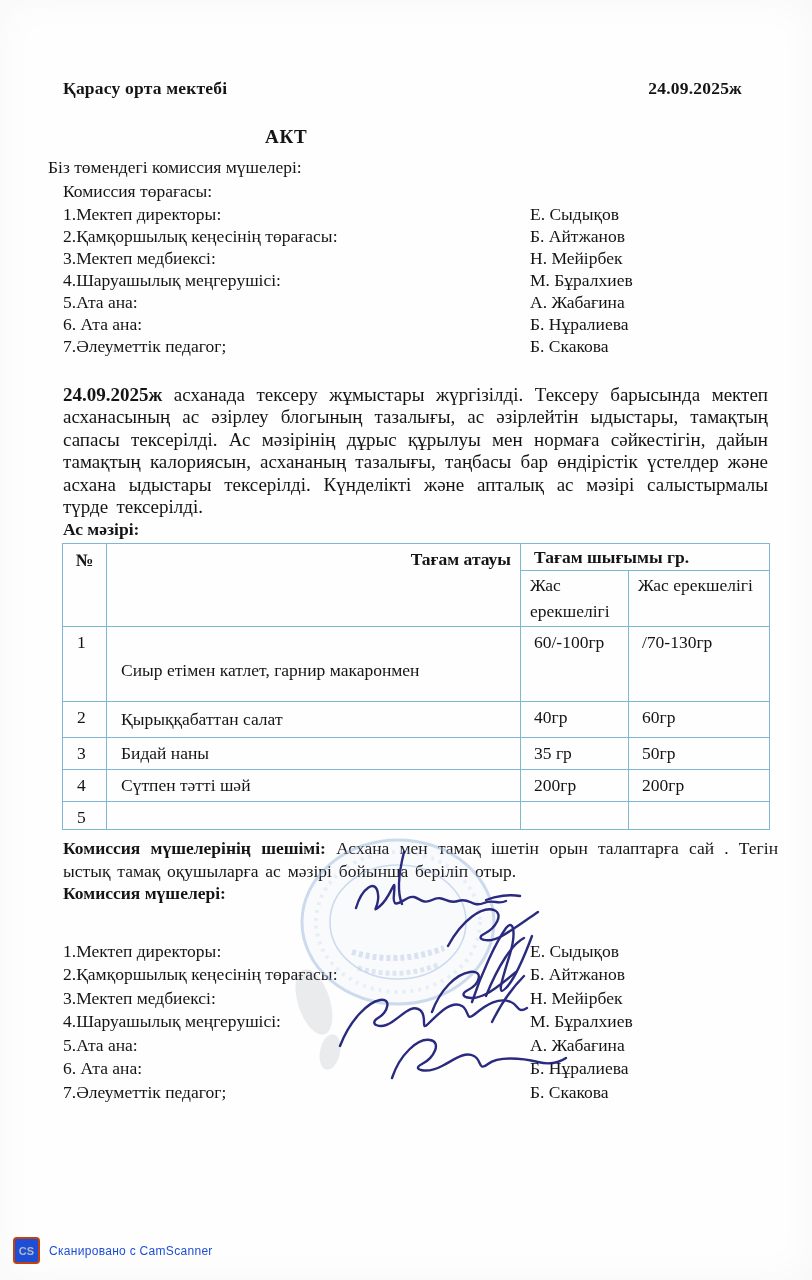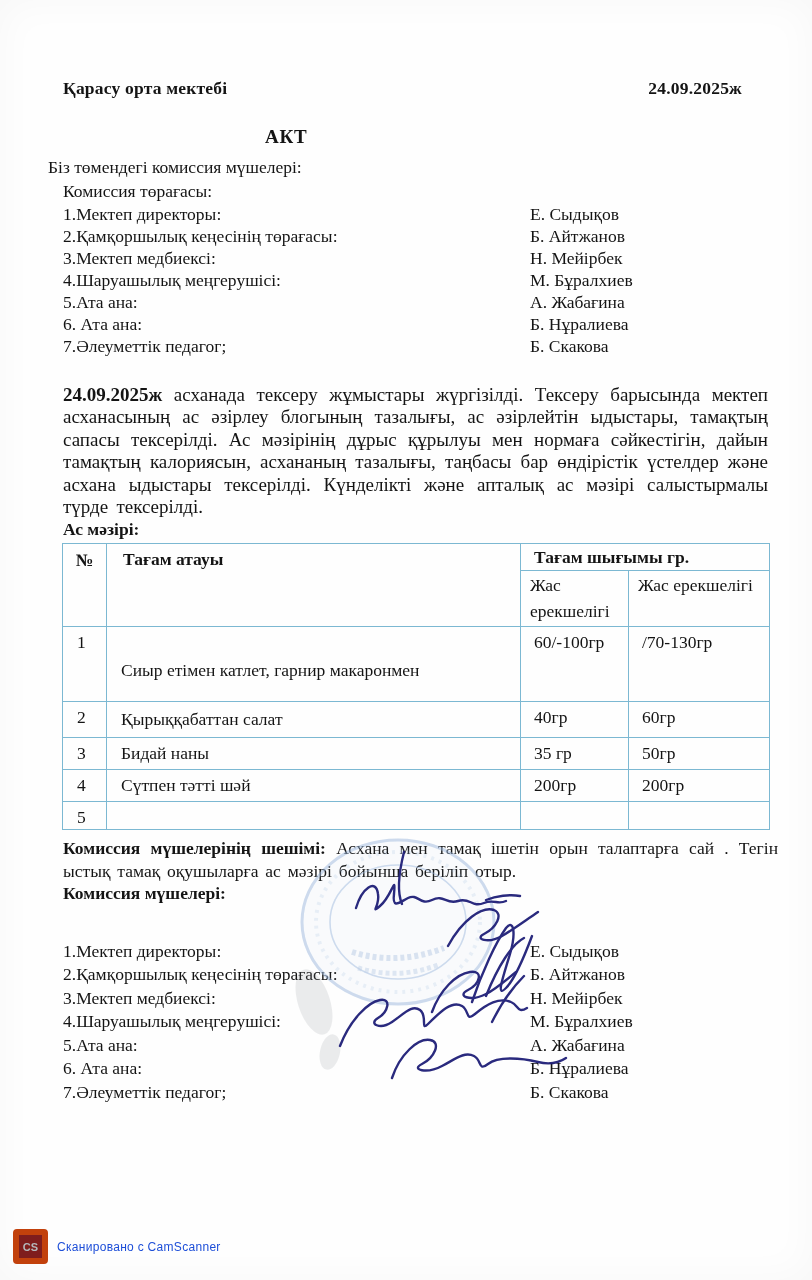--- a/index.html
+++ b/index.html
@@ -19,38 +19,38 @@
   .member-row .m-name{position:absolute;left:467px;top:0;}
   .bottom .member-row{height:23.5px;}
   .body-par{margin:26px 44px 0 63px;font-size:19px;line-height:22.4px;
     text-align:justify;word-spacing:3.5px;}
   .menu-heading{margin:1px 0 0 63px;font-size:17.5px;font-weight:bold;}
   .menu-table{border-collapse:collapse;margin:3px 0 0 62px;table-layout:fixed;width:707px;}
   .menu-table th,.menu-table td{border:1.6px solid #7cb8d2;padding:1px 9px;
     font-size:17.5px;background:transparent;}
   .menu-table th{font-weight:bold;}
   th.h-no{text-align:center;vertical-align:top;padding-top:6px;}
-  th.h-dish{text-align:left;vertical-align:top;padding-top:5px;padding-left:16px;}
+  th.h-dish{text-align:right;vertical-align:top;padding-top:5px;padding-left:16px;}
   th.h-out{text-align:left;vertical-align:middle;padding-left:13px;}
   th.h-sub{text-align:left;font-weight:normal;vertical-align:top;
     line-height:26px;width:50%;}
   td.c-no{text-align:left;vertical-align:top;padding-left:14px;padding-top:5px;}
   td.c-dish{vertical-align:middle;padding-left:14px;}
   td.c-dish.tall{vertical-align:middle;padding-top:14px;}
   td.c-val{vertical-align:top;padding-top:5px;padding-left:13px;}
   .decision{margin:7px 34px 0 63px;font-size:17.5px;line-height:22.6px;
     text-align:justify;word-spacing:2.5px;}
   .members-heading{margin:0 0 0 63px;font-size:17.5px;font-weight:bold;}
   .bottom{margin:37px 0 0 63px;}
   .overlay{position:absolute;left:0;top:0;width:812px;height:1280px;pointer-events:none;}
   .scan-footer{position:absolute;left:13px;bottom:16px;display:flex;align-items:center;
     font-family:"Liberation Sans","DejaVu Sans",sans-serif;}
-  .cs-box{width:23px;height:23px;border:6px solid #c2410c;border-radius:4px;color:#b4b8bc;
+  .cs-box{width:23px;height:23px;border:2px solid #c2410c;border-radius:4px;color:#b4b8bc;
     font-size:11px;font-weight:bold;display:flex;align-items:center;justify-content:center;
-    background:#7f1d1d;}
+    background:#1d4ed8;}
   .cs-text{margin-left:9px;font-size:12px;color:#1d4ed8;letter-spacing:.3px;}
 </style>
 </head>
 <body>
 
 <div class="page">
 
   <div class="doc-header">
     <span>Қарасу  орта  мектебі</span>
     <span>24.09.2025ж</span>

